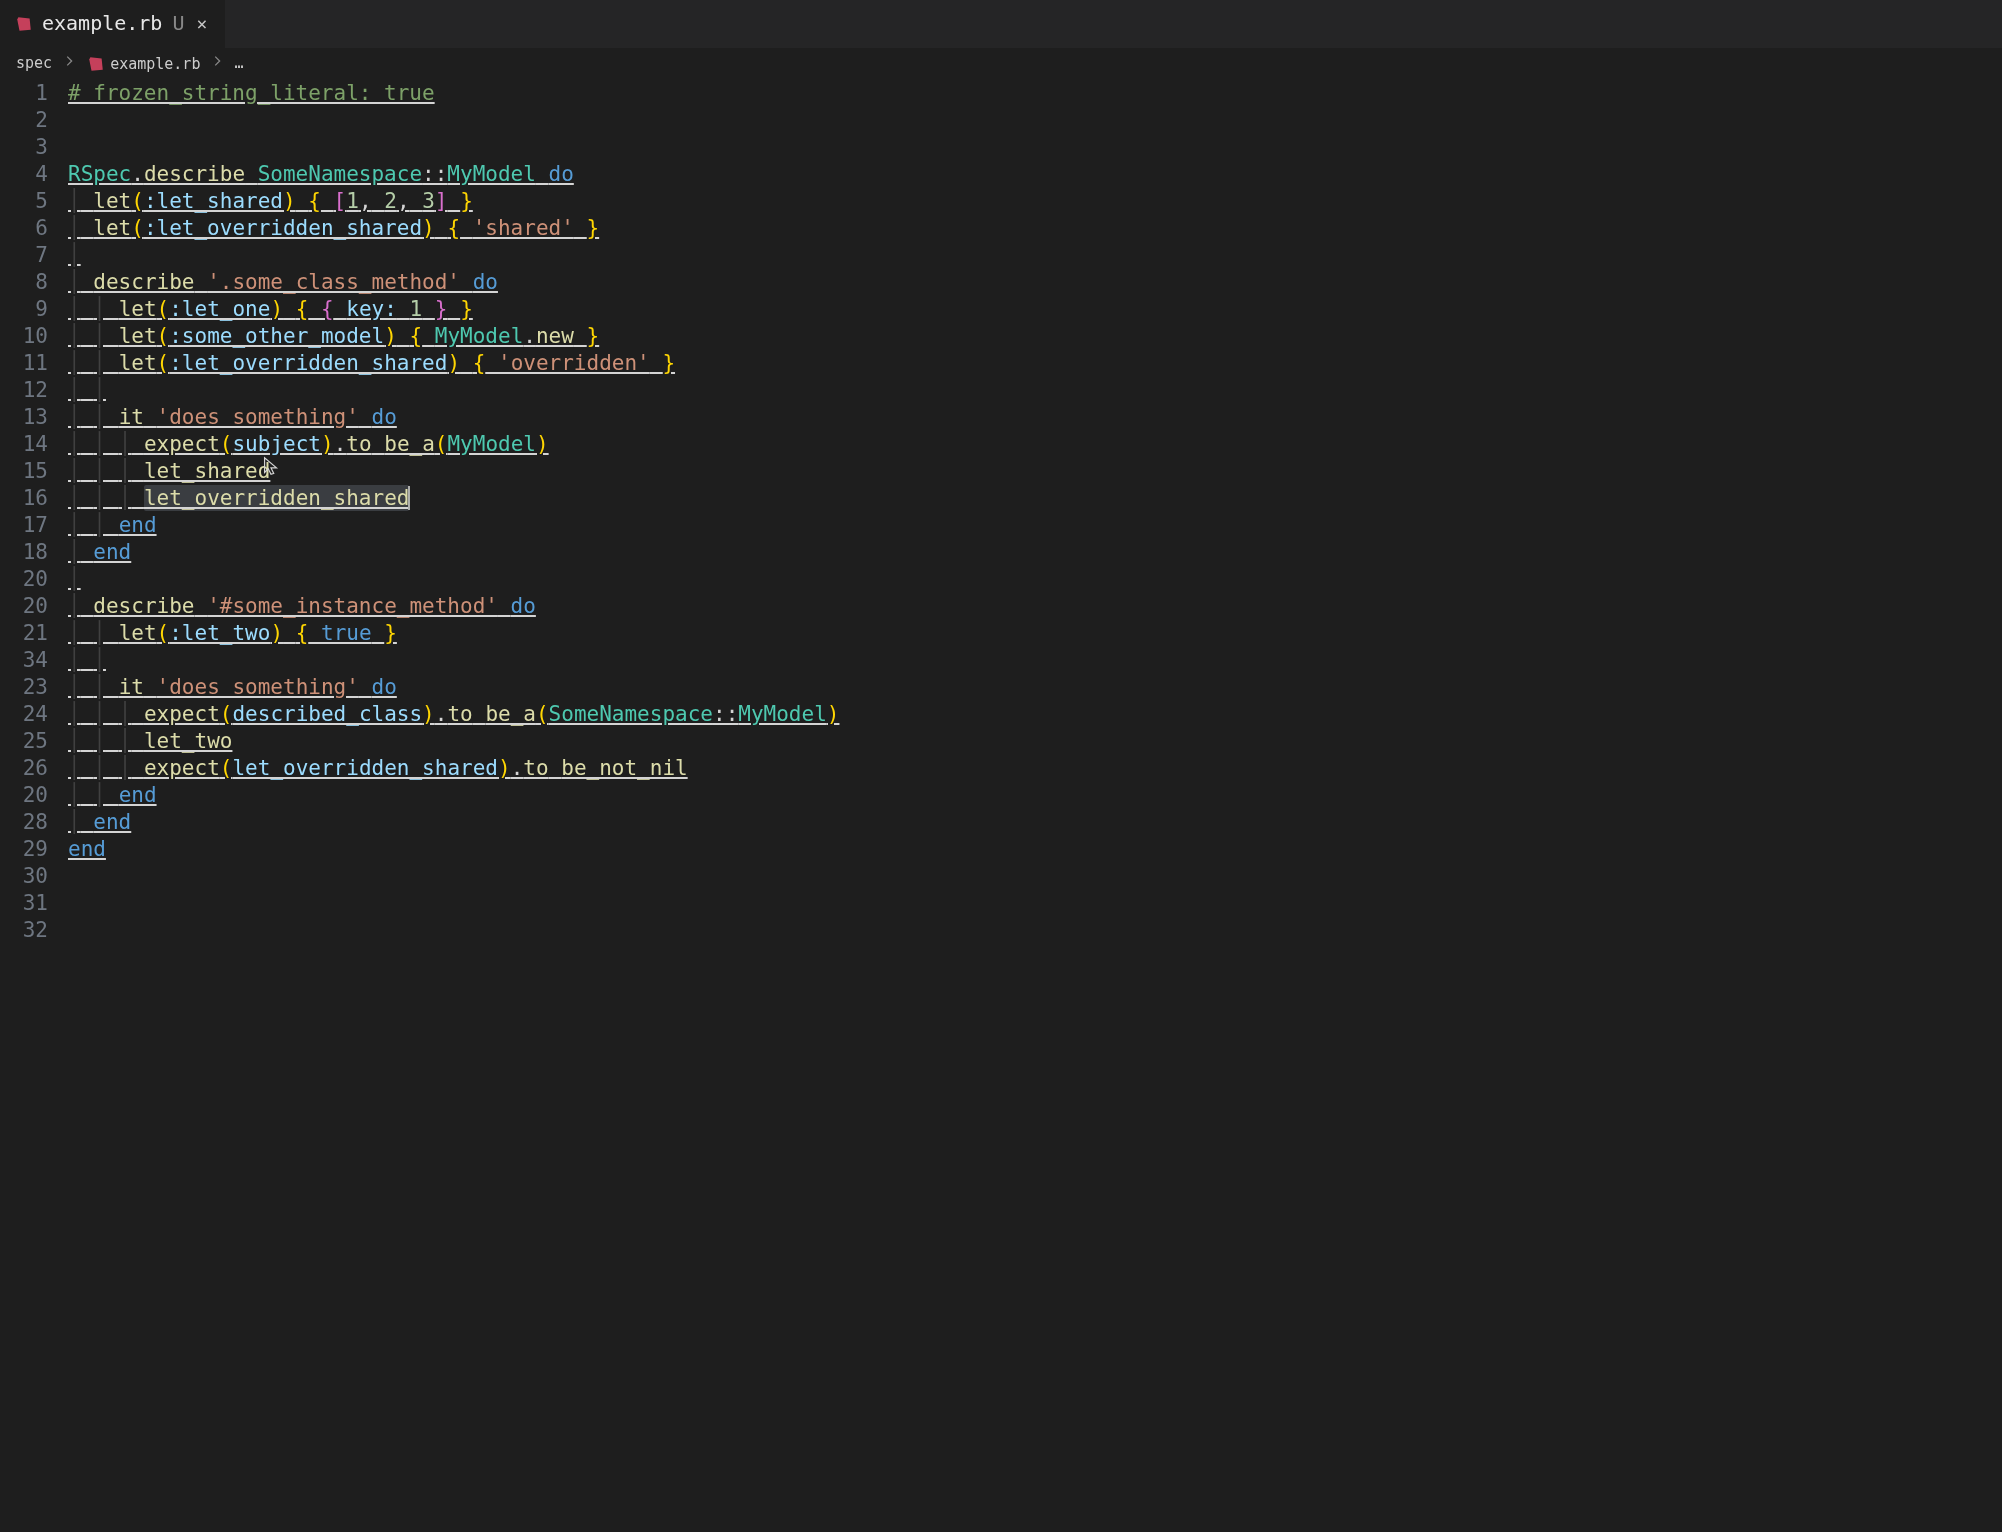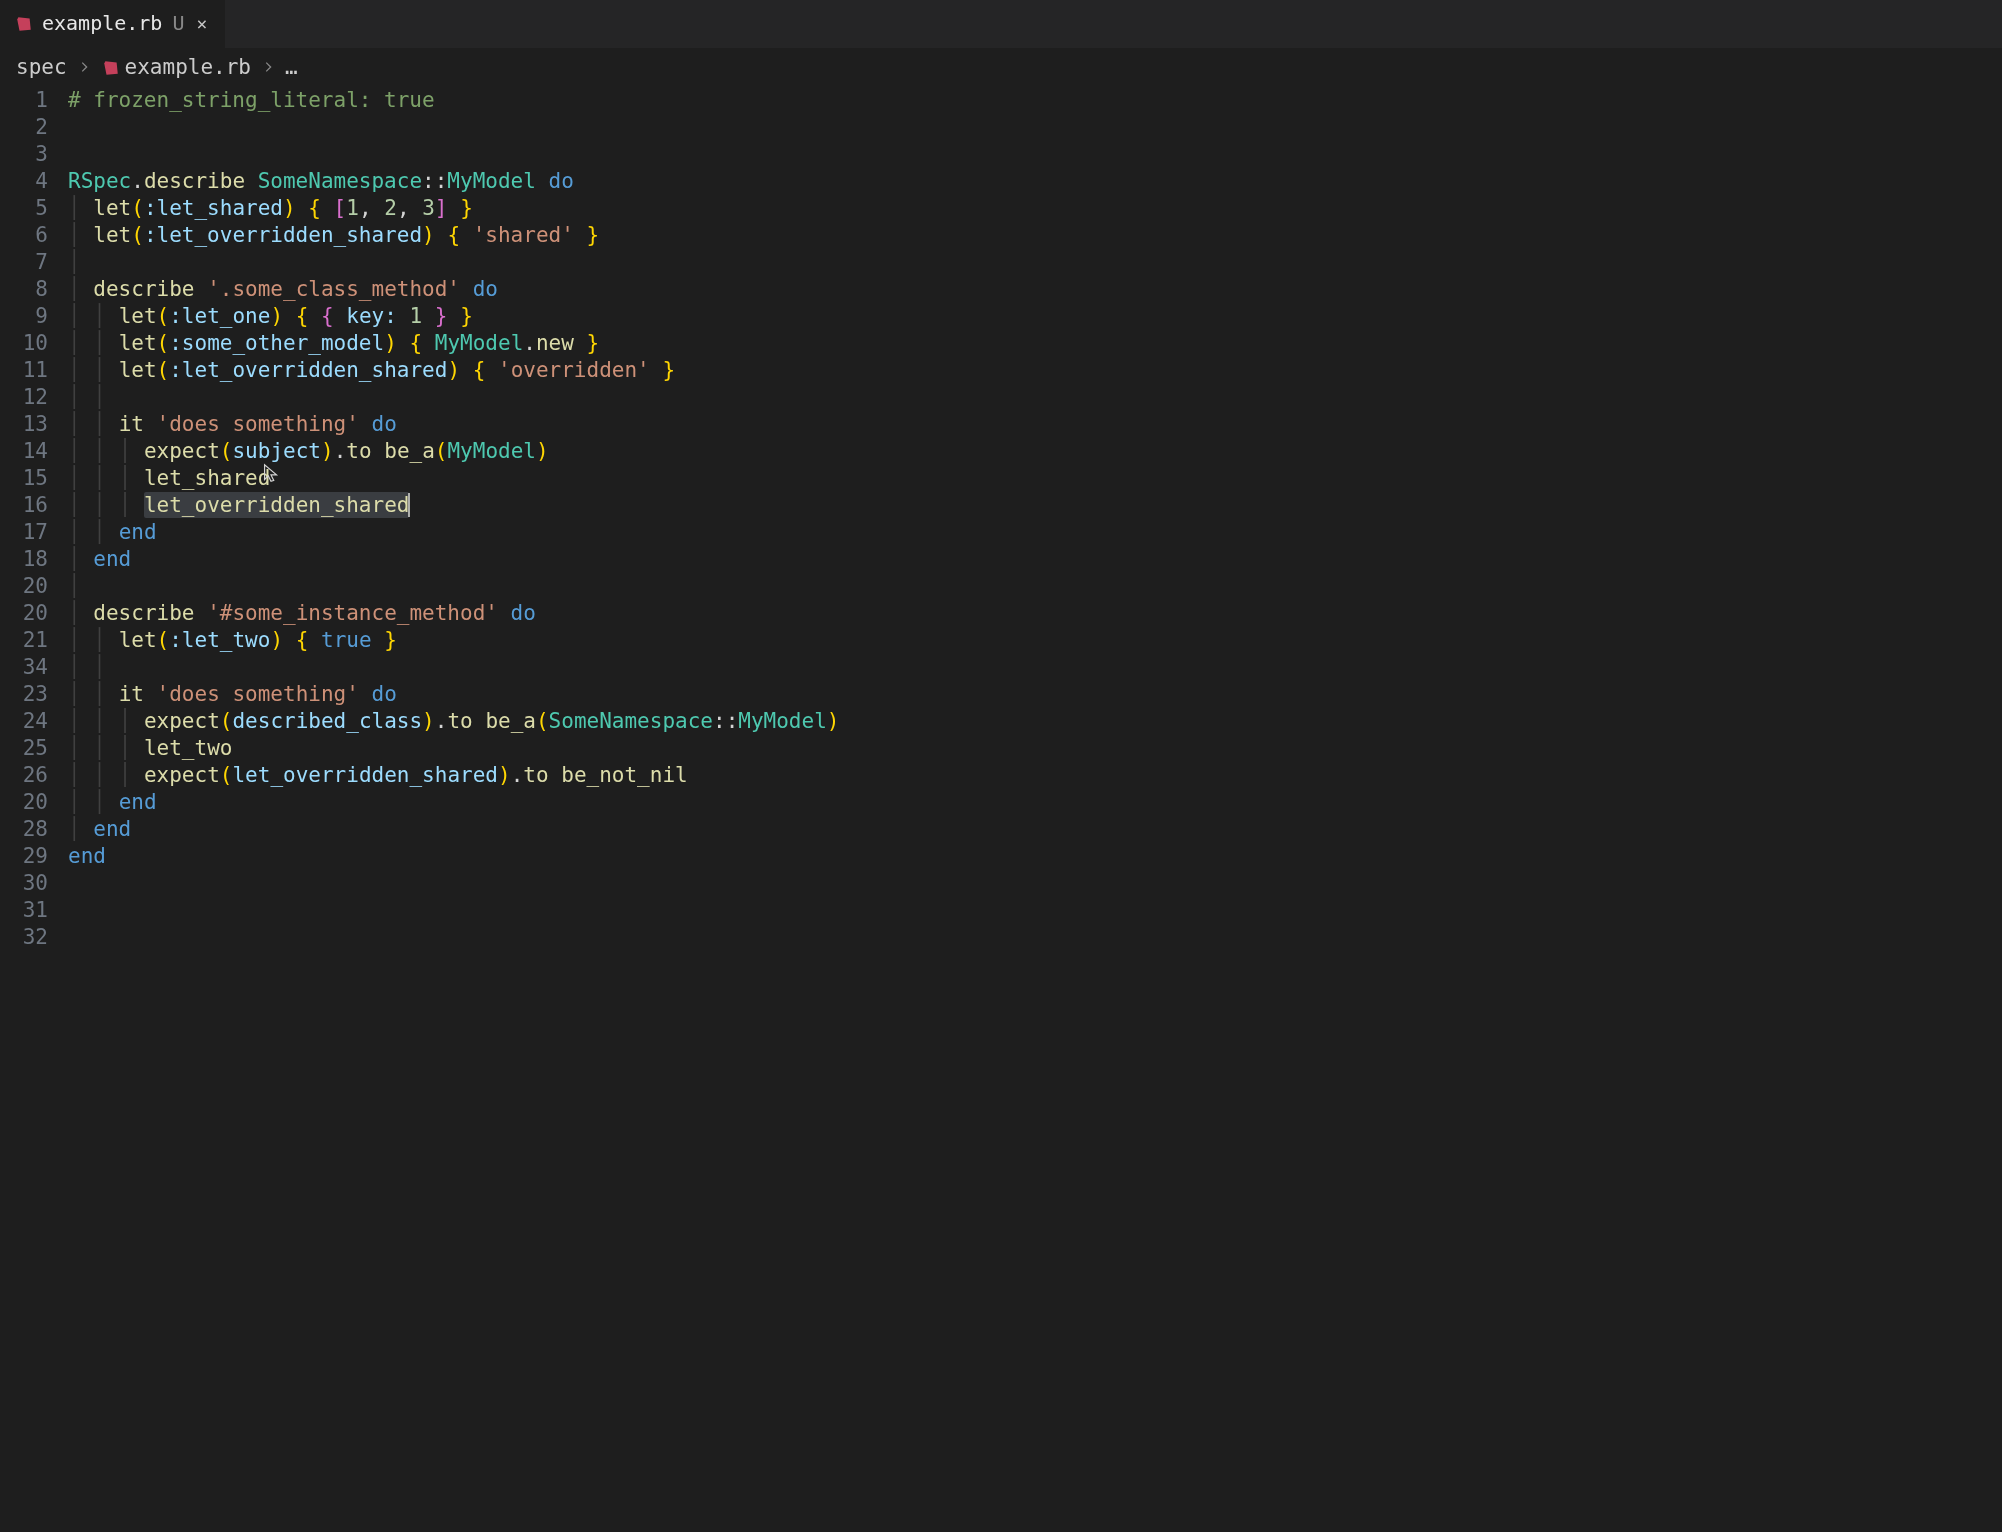--- a/index.html
+++ b/index.html
@@ -35,21 +35,21 @@
     .tab-name { color: #e8e8e8; font-size: 20px; }
     .tab-modified { color: #888; font-size: 20px; margin-left: 2px; }
     .tab-close { color: #c5c5c5; font-size: 18px; cursor: pointer; padding: 2px 4px; }
     .tab-bar-rest { flex: 1; background: #252526; }
     .breadcrumb {
       display: flex;
       align-items: center;
       padding: 6px 16px;
       gap: 10px;
       background: #1e1e1e;
-      font-size: 21px;
+      font-size: 15px;
     }
     .breadcrumb-item { color: #cccccc; cursor: pointer; }
     .breadcrumb-sep { color: #888; }
     .breadcrumb-icon {
       width: 20px;
       height: 20px;
       display: inline-flex;
       align-items: center;
       justify-content: center;
       margin-right: 4px;
@@ -67,21 +67,21 @@
       padding-right: 20px;
       color: #6e7681;
       user-select: none;
       flex-shrink: 0;
     }
     .gutter .gln { height: 27px; line-height: 27px; }
     .code {
       flex: 1;
       position: relative;
     }
-    .line { height: 27px; white-space: pre; }
+    .line { height: 27px; white-space: pre; text-decoration: underline; }
     
     .c-comment { color: #7da168; }
     .c-keyword { color: #569cd6; }
     .c-const { color: #4ec9b0; }
     .c-ident { color: #dcdcaa; }
     .c-sym { color: #9cdcfe; }
     .c-brace-y { color: #ffd602; }
     .c-brace-p { color: #d96fcd; }
     .c-num { color: #b5cea8; }
     .c-str { color: #ce9178; }

